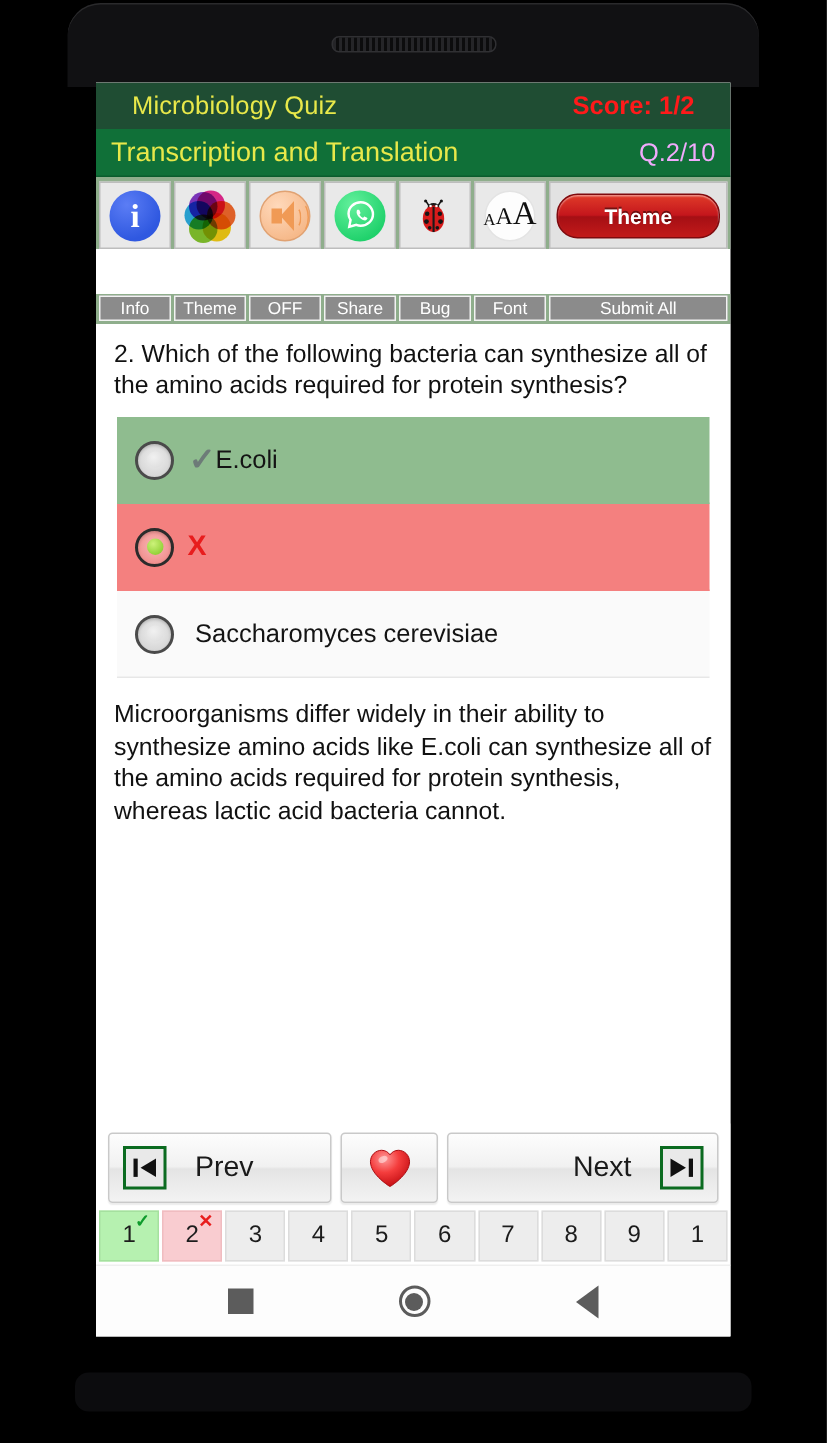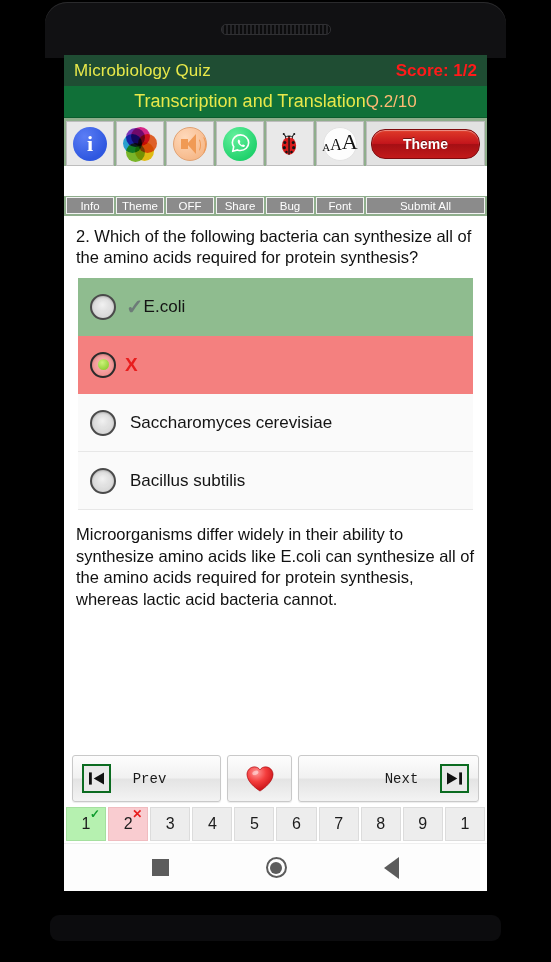--- a/index.html
+++ b/index.html
@@ -60,49 +60,49 @@
     flex-direction: column;
   }
 
   
   .titlebar-top {
     height: 31px;
     background: #1f4d33;
     display: flex;
     align-items: center;
     justify-content: space-between;
-    padding: 0 10px;
+    padding: 0 24px;
     box-sizing: border-box;
   }
   .app-title {
     color: #e8e84a;
     font-size: 17px;
     letter-spacing: 0.1px;
   }
   .score-text {
     color: #ff1a1a;
     font-size: 17px;
     font-weight: bold;
   }
   .titlebar-sub {
     height: 32px;
     background: #107038;
     display: flex;
     align-items: center;
-    justify-content: center;
+    justify-content: space-between;
     padding: 0 10px;
     box-sizing: border-box;
     border-bottom: 1px solid #0a5c2c;
   }
   .chapter-title {
     color: #e8e84a;
     font-size: 18px;
   }
   .qcounter {
-    color: #fdba74;
+    color: #f0abfc;
     font-size: 17px;
   }
 
   
   .toolbar {
     background: #8fae8c;
     padding: 3px 2px 0 2px;
     display: flex;
     align-items: flex-start;
     gap: 2px;
@@ -278,21 +278,21 @@
     display: flex;
     align-items: center;
     justify-content: center;
     box-sizing: border-box;
     position: relative;
     box-shadow: 0 1px 1px rgba(0,0,0,.08);
   }
   .nav-btn.prev { flex: 1 1 auto; justify-content: center; padding-left: 6px; }
   .nav-btn.fav  { width: 65px; flex: 0 0 auto; }
   .nav-btn.next { flex: 1 1 auto; justify-content: center; padding-right: 6px; padding-left: 32px; }
-  .nav-label { font-size: 14px; color: #1a1a1a; font-family: Liberation Mono, monospace; }
+  .nav-label { font-size: 19px; color: #1a1a1a; }
   .skip-icon {
     position: absolute; width: 29px; height: 29px;
     background: #e9e9e9; border: 2px solid #0b6b20;
     display: flex; align-items: center; justify-content: center;
     box-sizing: border-box;
   }
   .nav-btn.prev .skip-icon { left: 9px; }
   .nav-btn.next .skip-icon { right: 9px; }
   .heart {
     width: 30px; height: 27px; position: relative;
@@ -466,26 +466,20 @@
           <span class="mark cross">X</span>
         </div>
 
         <div class="option-row">
           <span class="radio">
               <span class="dot"></span>
             </span>
           <span class="option-label pad" style="margin-left:14px">Saccharomyces cerevisiae</span>
         </div>
 
-        <div class="option-row">
-          <span class="radio">
-              <span class="dot"></span>
-            </span>
-          <span class="option-label pad" style="margin-left:14px">Bacillus subtilis</span>
-        </div>
       </div>
 
       <div class="explanation">Microorganisms differ widely in their ability to synthesize amino acids like E.coli can synthesize all of the amino acids required for protein synthesis, whereas lactic acid bacteria cannot.</div>
 
       <div class="spacer"></div>
 
       <div class="navbar">
 
         <div class="nav-btn prev">
           <span class="skip-icon">

